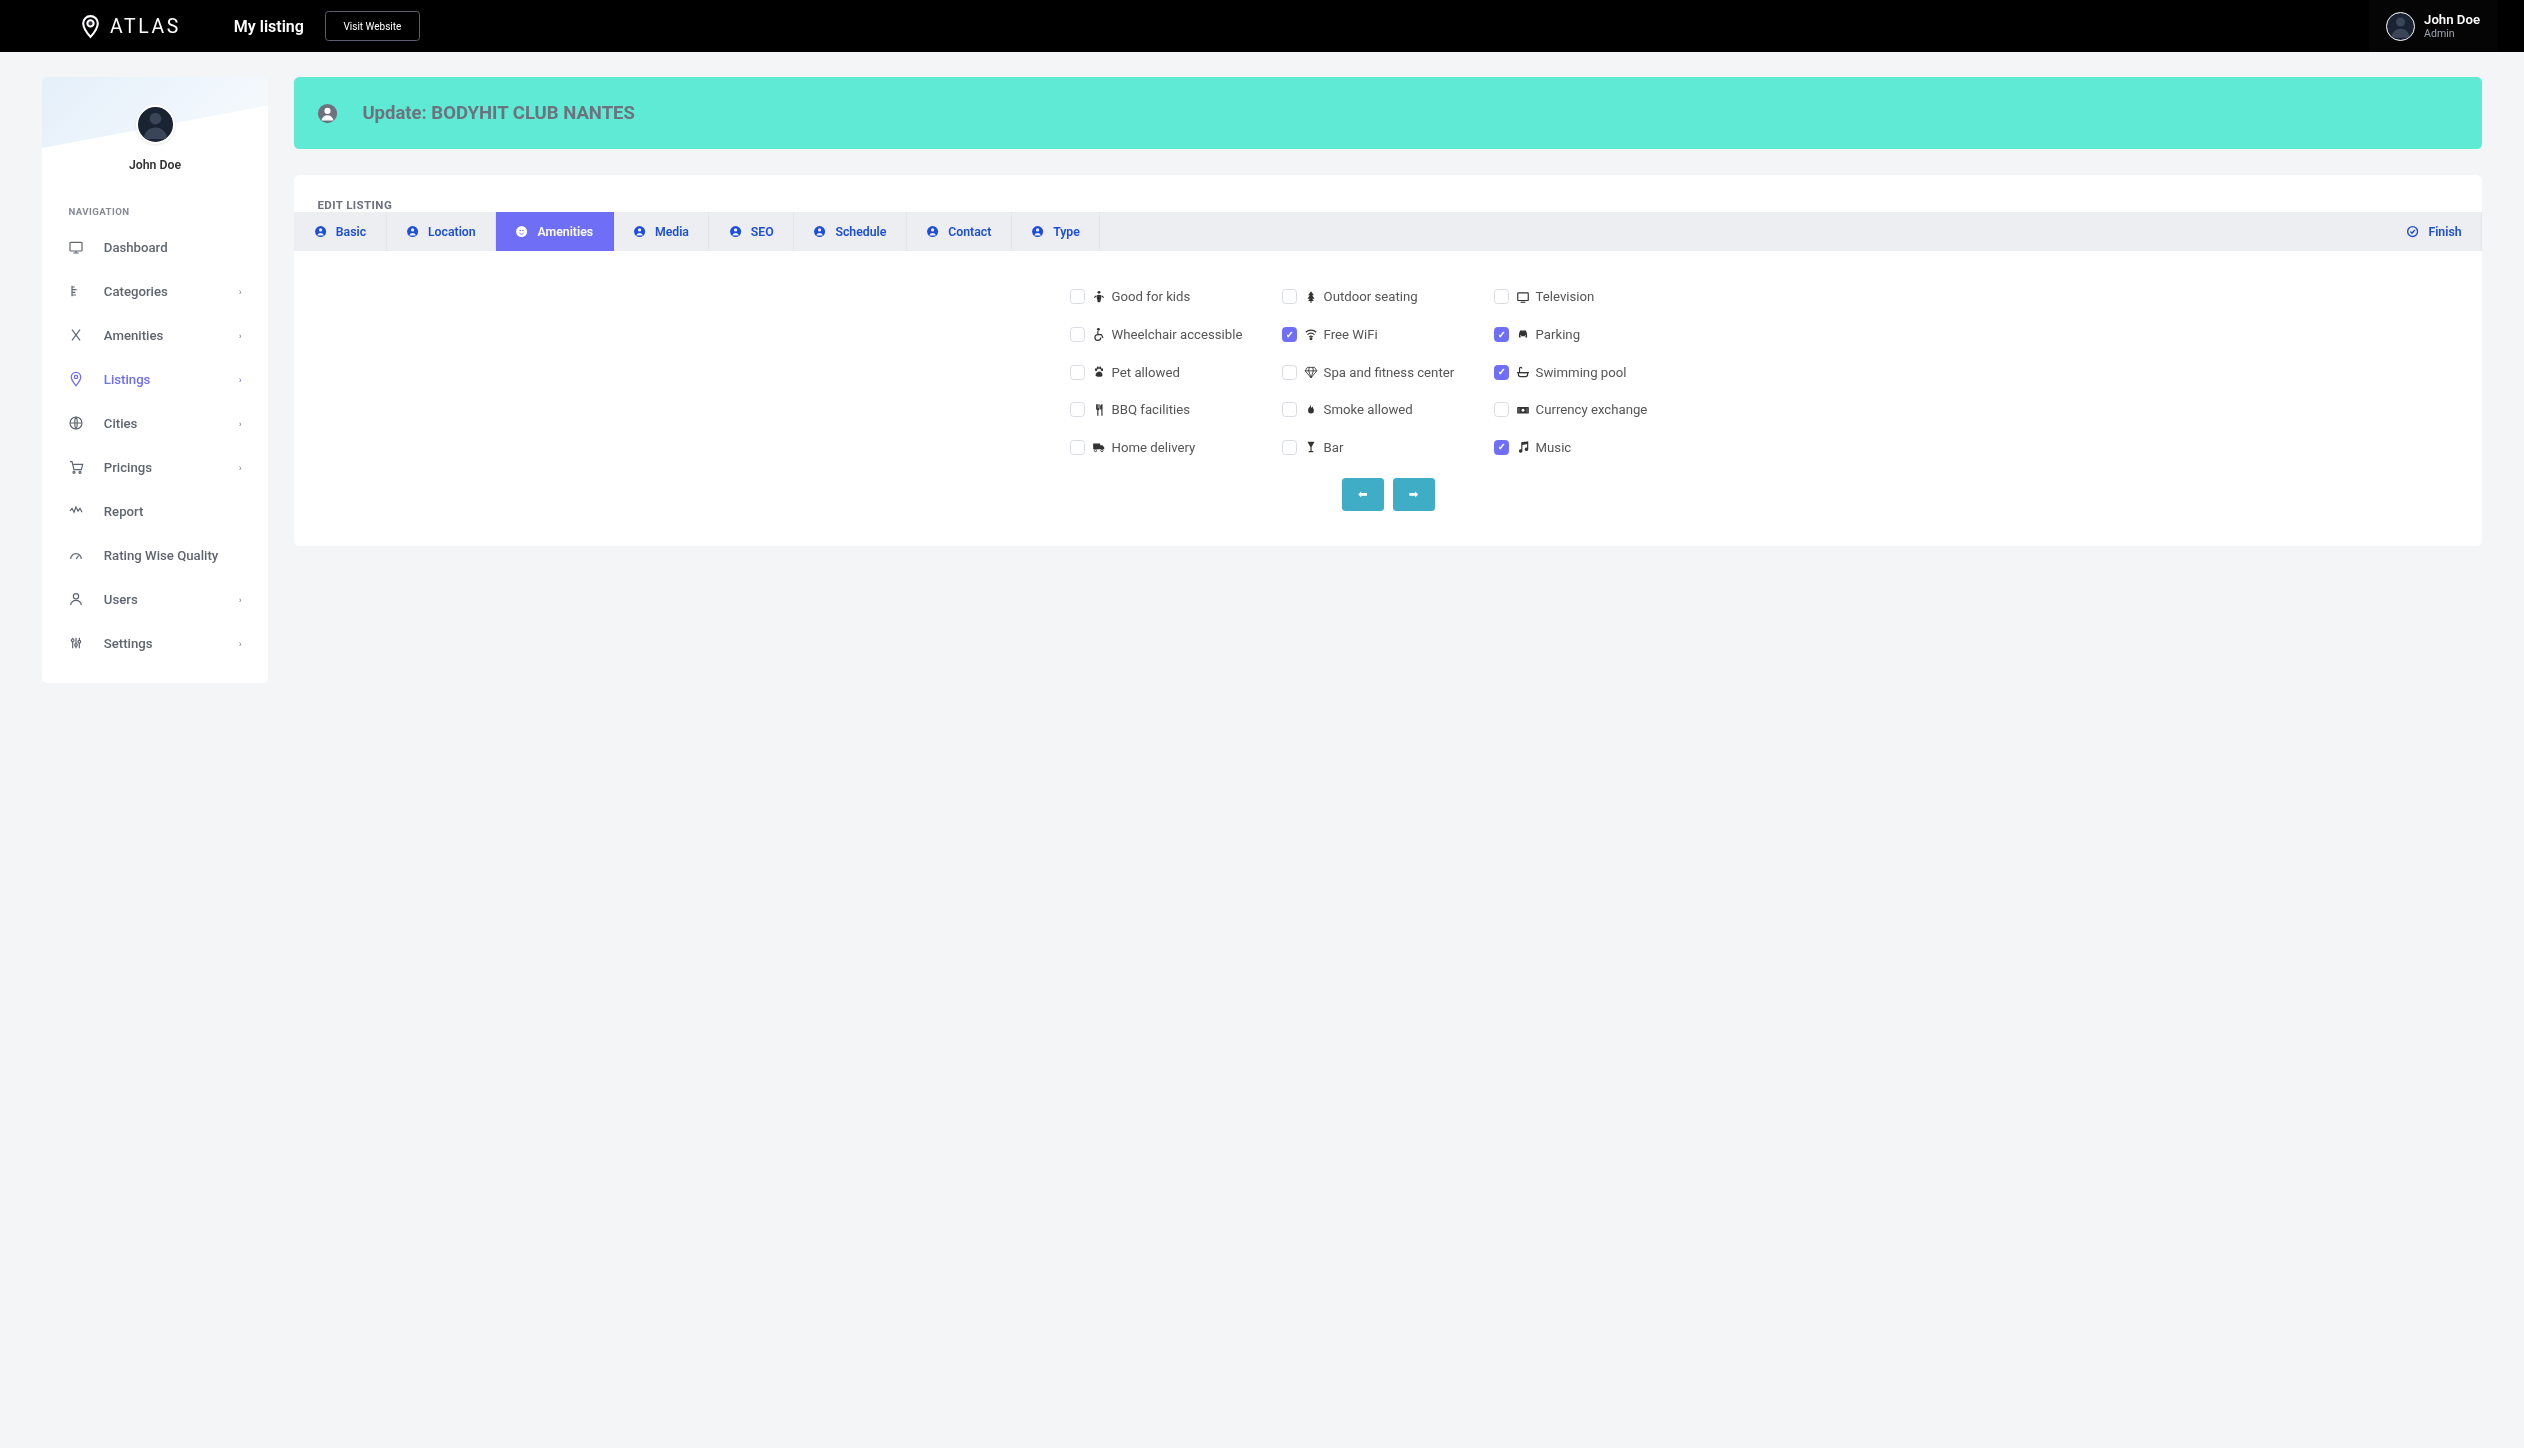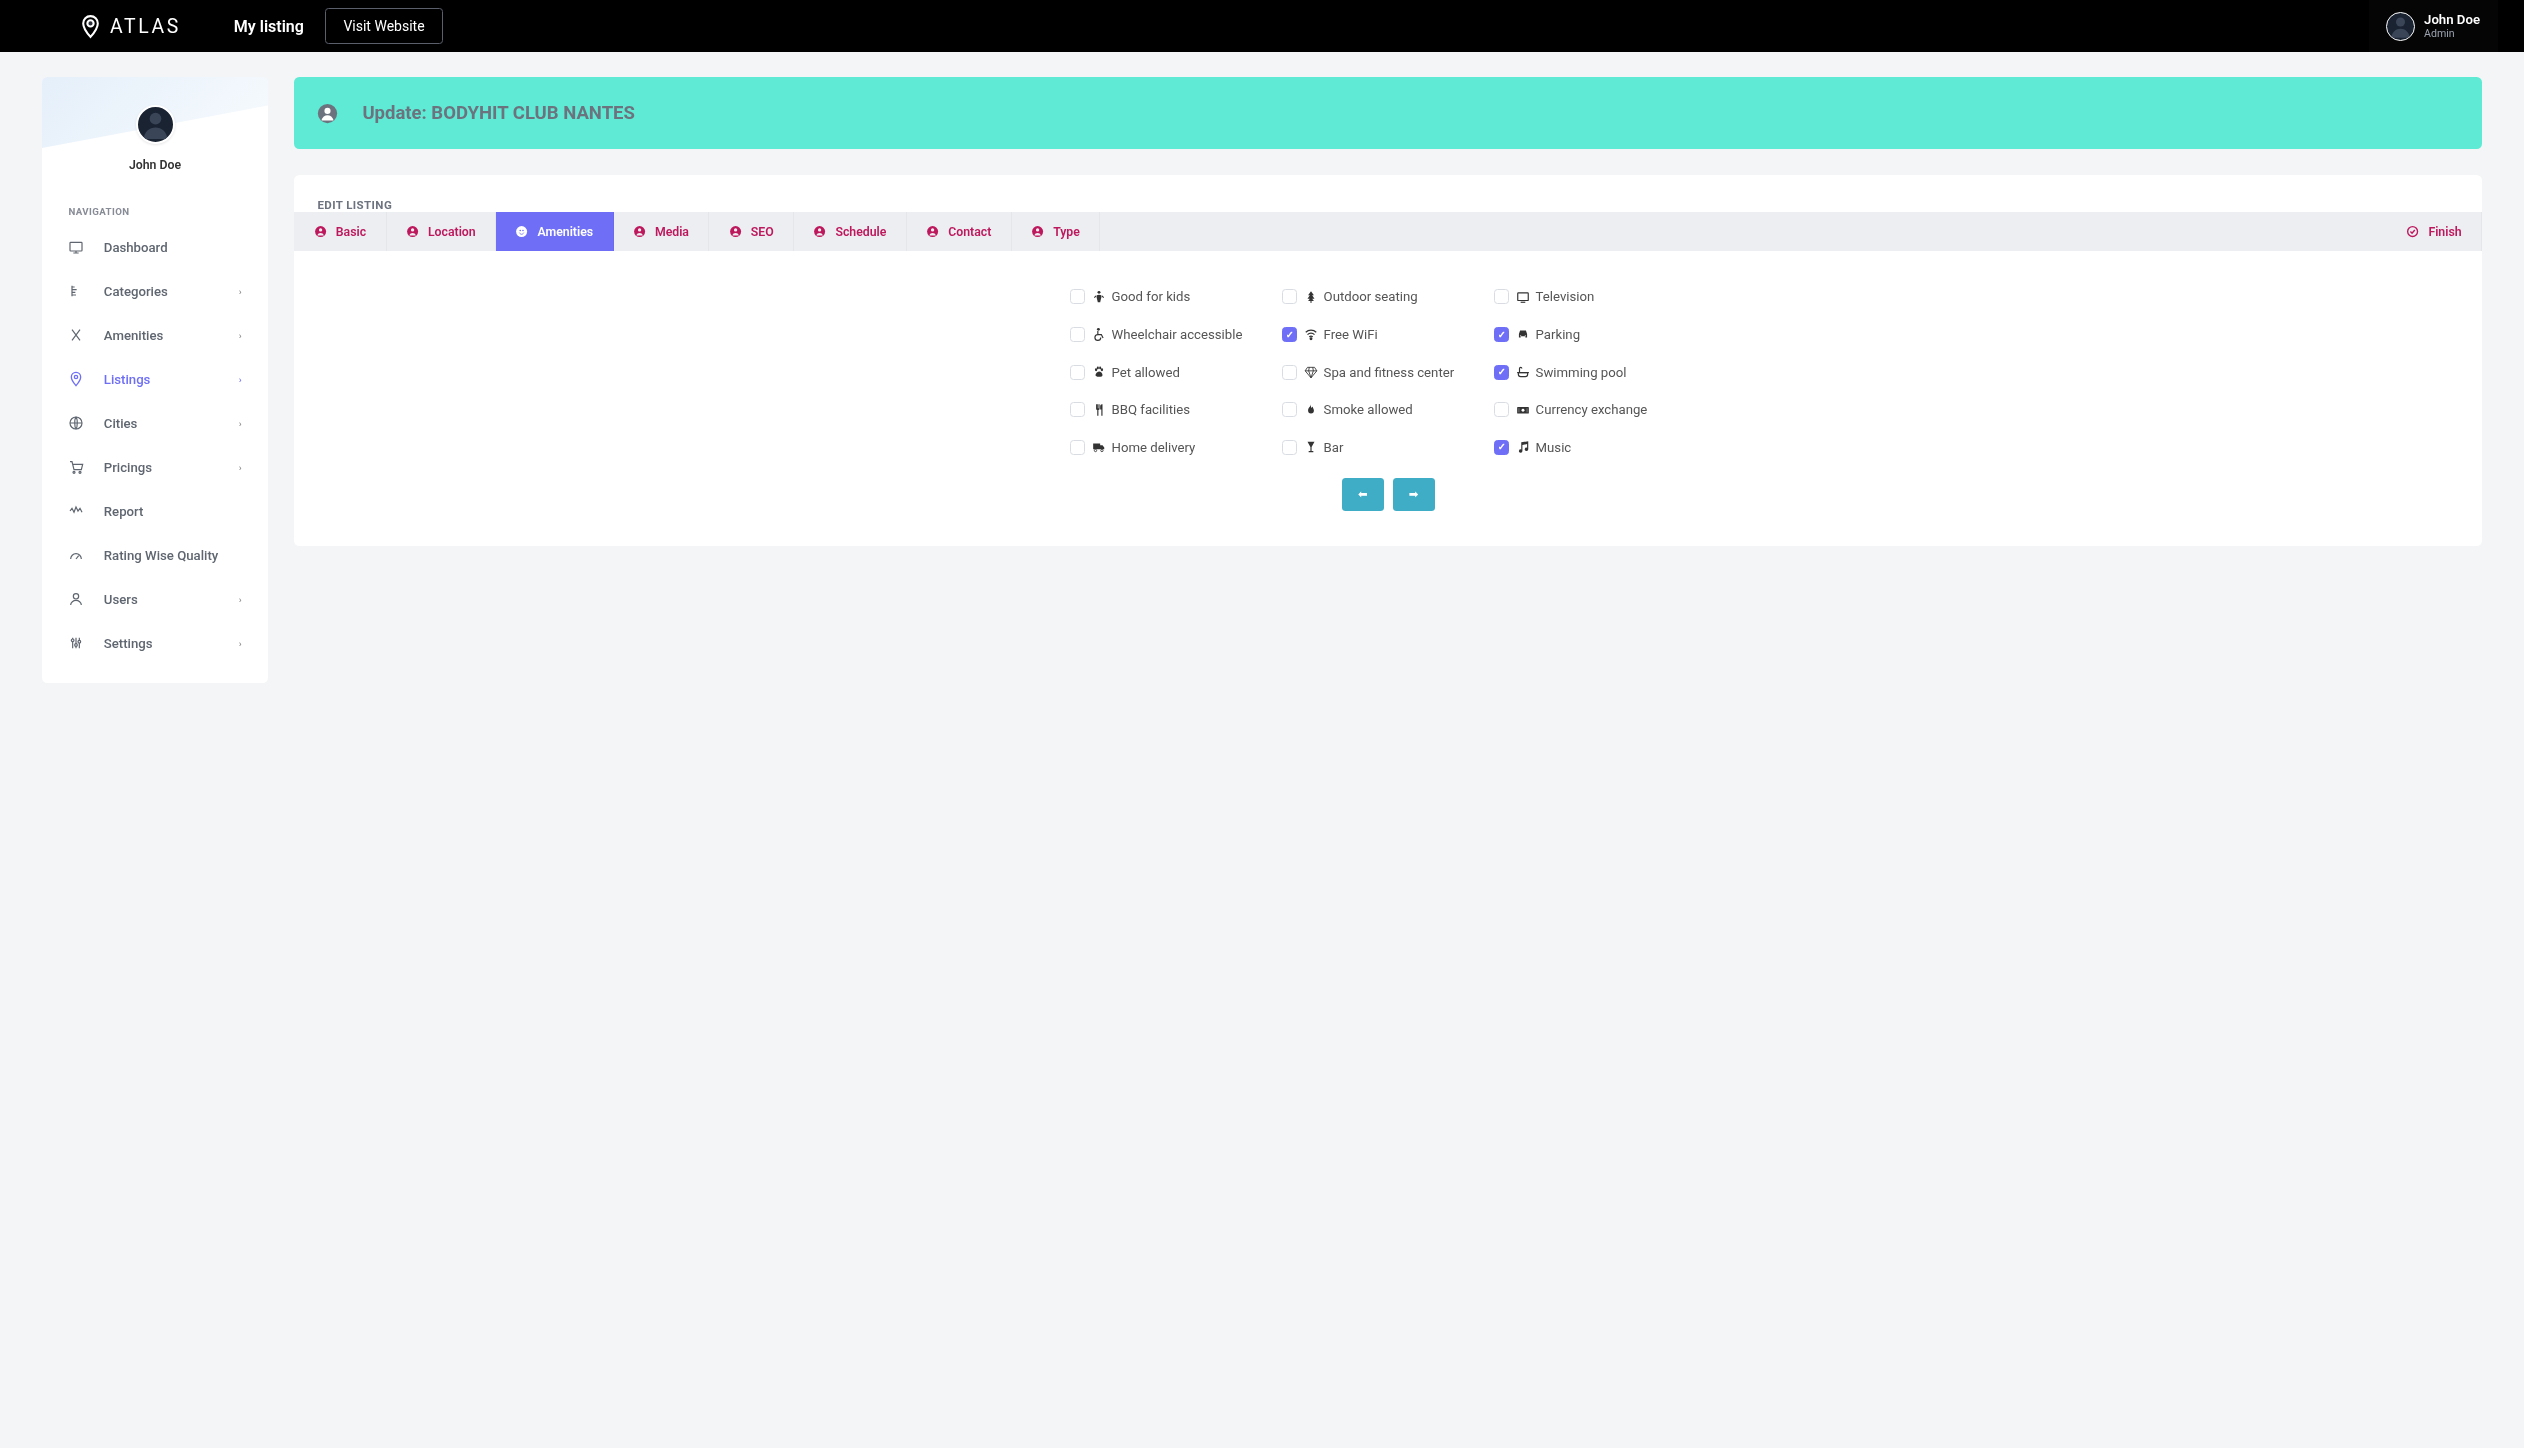--- a/index.html
+++ b/index.html
@@ -4,21 +4,21 @@
   <style>
     * { margin: 0; padding: 0; box-sizing: border-box; font-family: -apple-system, BlinkMacSystemFont, "Segoe UI", Roboto, sans-serif; }
     body { background: #f4f5f7; color: #333; }
     
     
     .header { background: #000000; height: 52px; display: flex; align-items: center; padding: 0 26.4px 0 78px; }
     .logo { display: flex; align-items: center; gap: 7px; color: #fff; }
     .logo-icon { width: 25px; height: 25px; }
     .logo-text { font-size: 19.4px; letter-spacing: 2.6px; font-weight: 400; }
     .header-title { color: #fff; font-size: 16px; font-weight: 600; margin-left: 53px; }
-    .visit-btn { margin-left: 21px; background: transparent; border: 0.9px solid #5a5f6b; color: #fff; padding: 8.8px 17.6px; border-radius: 3.5px; font-size: 14px; cursor: pointer; }
+    .visit-btn { margin-left: 21px; background: transparent; border: 0.9px solid #5a5f6b; color: #fff; padding: 8.8px 17.6px; border-radius: 3.5px; font-size: 10px; cursor: pointer; }
     .header-user { margin-left: auto; display: flex; align-items: center; gap: 8.8px; background: rgba(255,255,255,0.02); padding: 10.6px 17.6px; height: 63px; }
     .header-avatar { width: 29px; height: 29px; border-radius: 50%; background: #1a2332; display: flex; align-items: center; justify-content: center; border: 1.8px solid #fff; overflow: hidden; }
     .header-username { color: #fff; font-size: 13.2px; font-weight: 600; }
     .header-role { color: #9ca3af; font-size: 10.6px; }
     
     
     .container { display: flex; padding: 25px 42px; gap: 26.4px; align-items: flex-start; }
     
     
     .sidebar { width: 226px; background: #fff; border-radius: 5.3px; padding: 0 0 17.6px 0; position: relative; overflow: hidden; }
@@ -37,21 +37,21 @@
     .main { flex: 1; }
     .page-header { background: #5eead4; padding: 25px 23px; border-radius: 5.3px; display: flex; align-items: center; gap: 24px; margin-bottom: 26.4px; }
     .page-header-icon { width: 21px; height: 21px; color: #6c737f; }
     .page-title { font-size: 18.5px; font-weight: 700; color: #6c737f; }
     
     .edit-card { background: #fff; border-radius: 5.3px; }
     .edit-heading { font-size: 11.5px; font-weight: 700; color: #6c737f; letter-spacing: 0.4px; padding: 23px 23px 0; }
     
     
     .tabs { display: flex; background: #eceef2; }
-    .tab { display: flex; align-items: center; gap: 8.8px; padding: 12.3px 19.4px; font-size: 12.3px; color: #be185d; cursor: pointer; font-weight: 600; border-right: 0.9px solid rgba(0,0,0,0.03); }
+    .tab { display: flex; align-items: center; gap: 8.8px; padding: 12.3px 19.4px; font-size: 12.3px; color: #1d4ed8; cursor: pointer; font-weight: 600; border-right: 0.9px solid rgba(0,0,0,0.03); }
     .tab.active { background: #6e6ef7; color: #fff; }
     .tab-icon { width: 13.2px; height: 13.2px; display: flex; align-items: center; justify-content: center; }
     .tab:last-child { margin-left: auto; }
     
     
     .amenities-wrap { padding: 26.4px 0 35px; }
     .amenities-grid { display: grid; grid-template-columns: repeat(3, 212px); gap: 10.6px 0; justify-content: center; }
     .amenity-item { display: flex; align-items: center; gap: 5.3px; font-size: 13.2px; color: #555; margin-top: 12px; }
     .checkbox { width: 15px; height: 15px; border: 1.8px solid #d9dce2; border-radius: 3.5px; display: inline-flex; align-items: center; justify-content: center; cursor: pointer; flex-shrink: 0; margin-right: 1.8px; }
     .checkbox.checked { background: #6e6ef7; border-color: #6e6ef7; }

